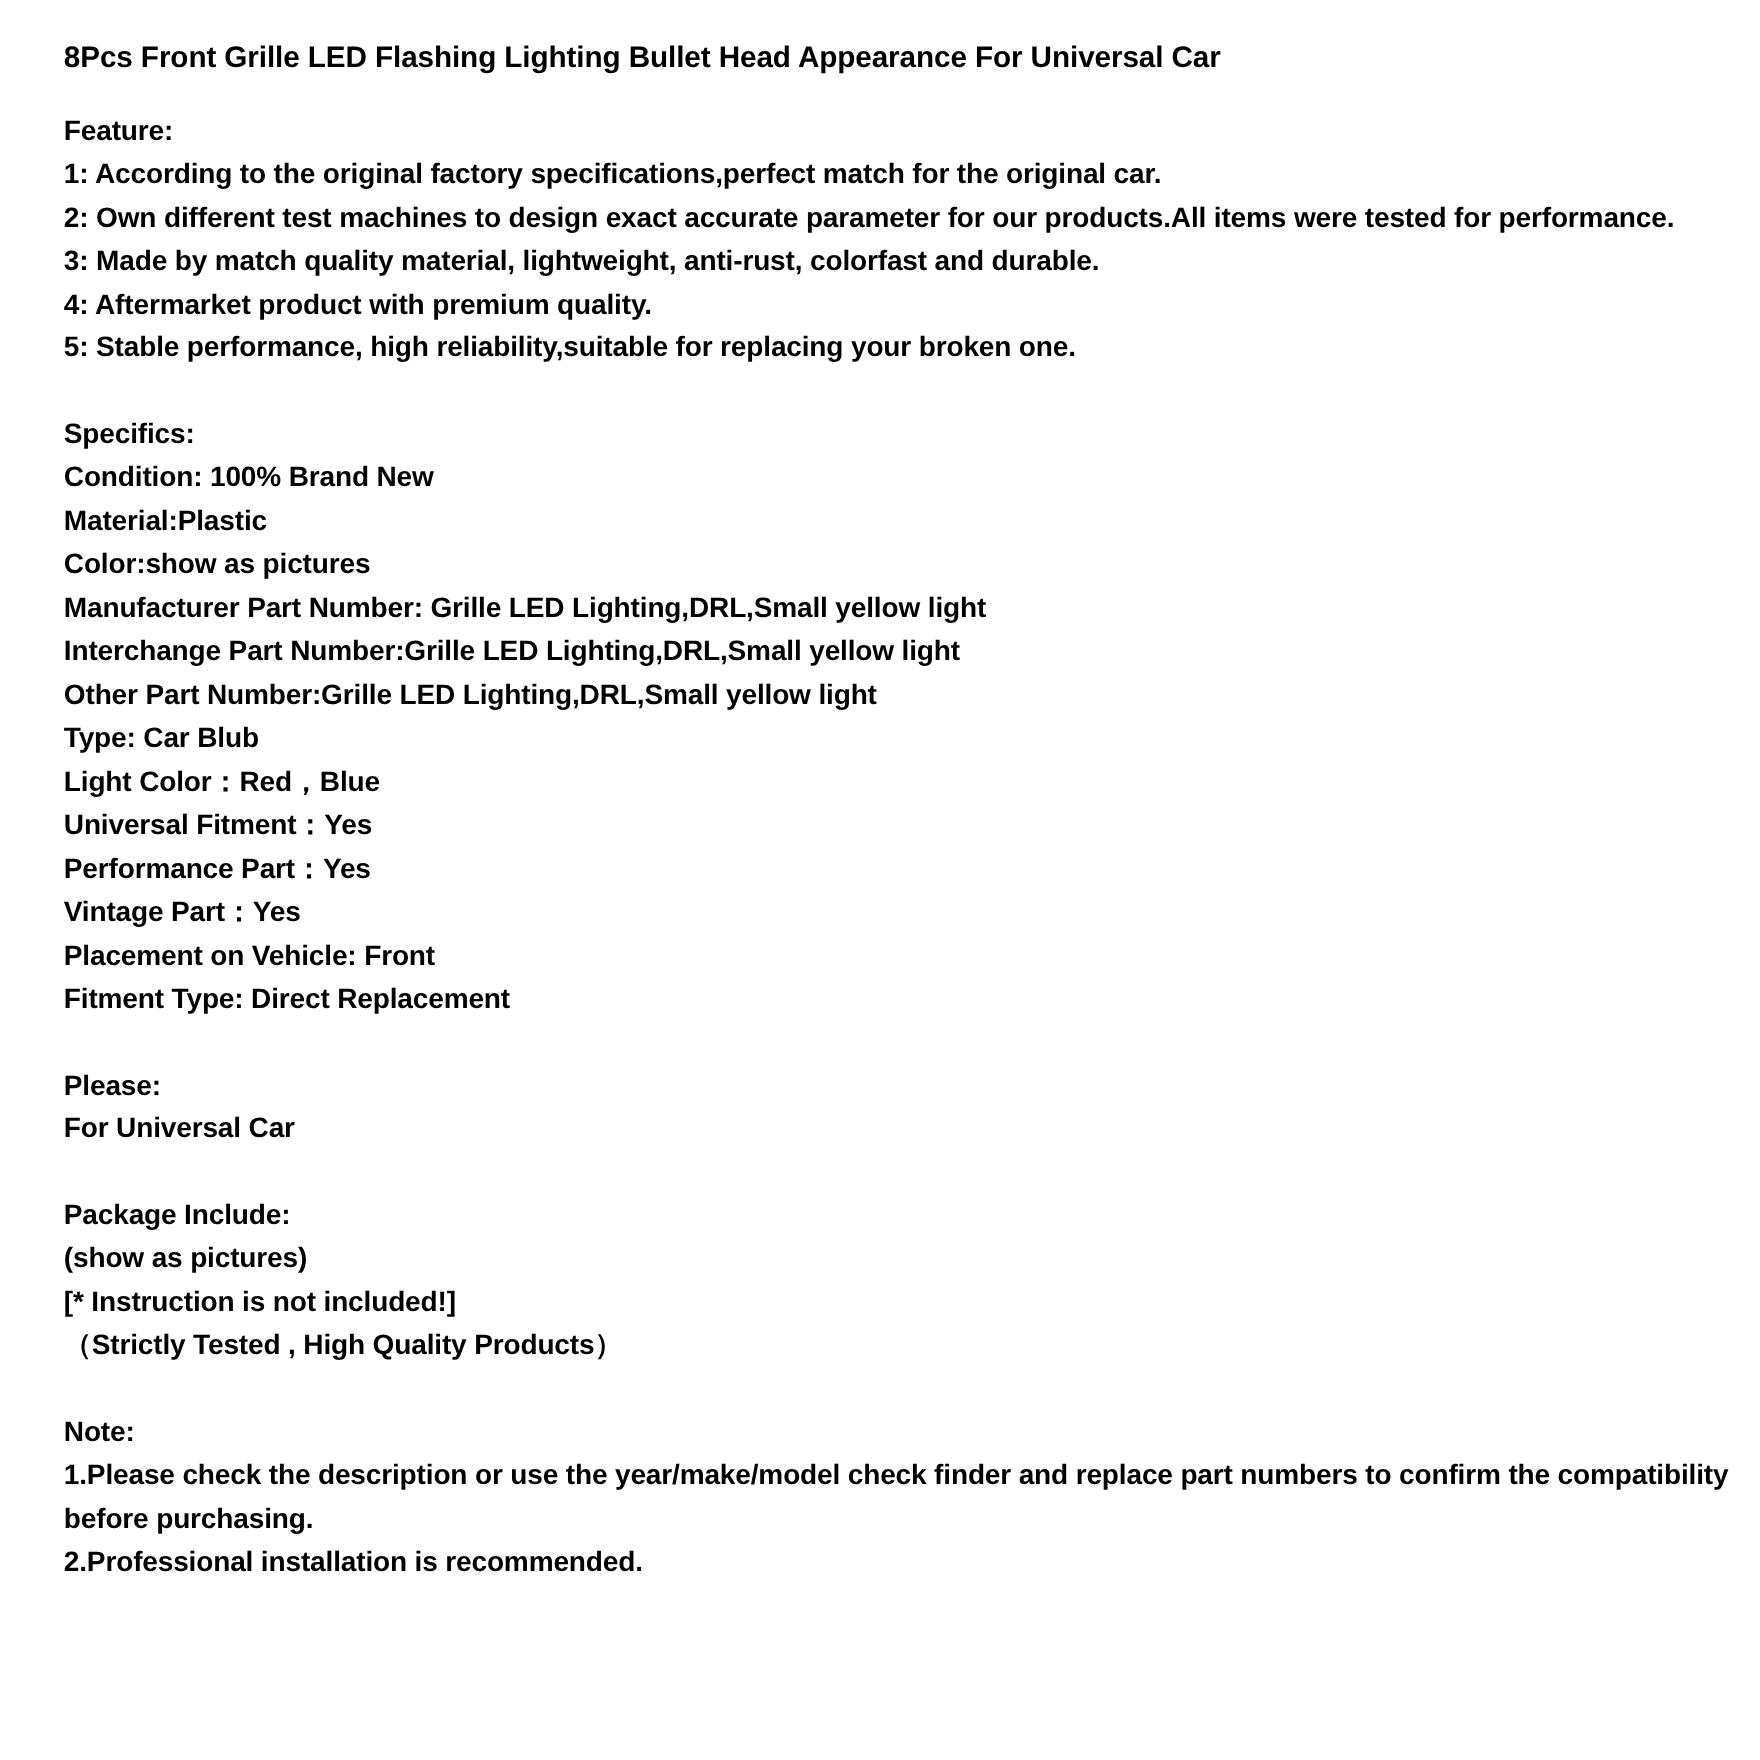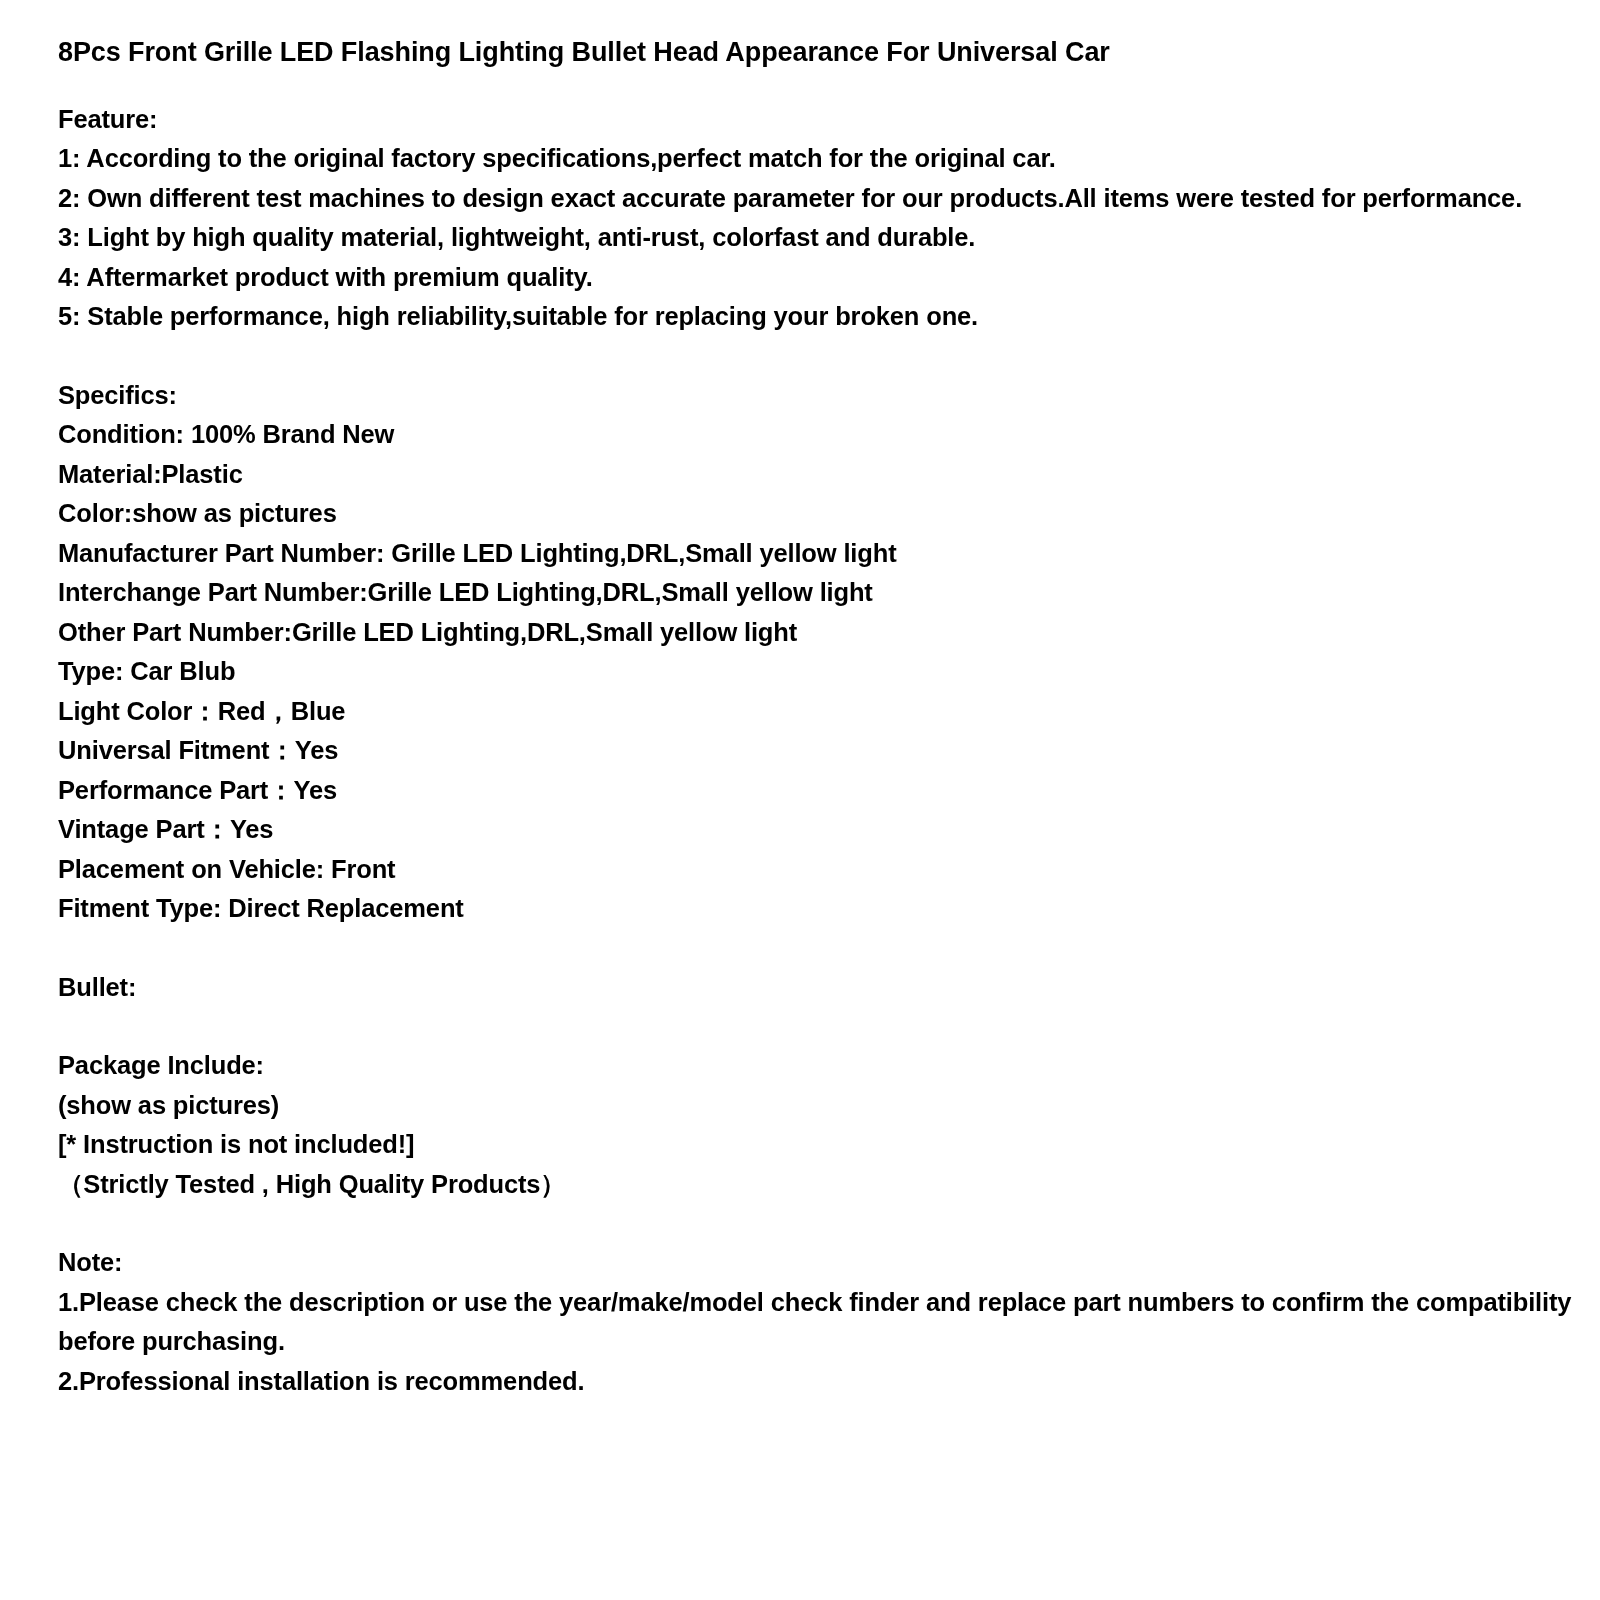--- a/index.html
+++ b/index.html
@@ -47,21 +47,21 @@
 <body>
 
 <div class="page">
 
   <h1 class="title">8Pcs Front Grille LED Flashing Lighting Bullet Head Appearance For Universal Car</h1>
 
   <div class="block">
     <div class="line">Feature:</div>
     <div class="line">1: According to the original factory specifications,perfect match for the original car.</div>
     <div class="line">2: Own different test machines to design exact accurate parameter for our products.All items were tested for performance.</div>
-    <div class="line">3: Light by high quality material, lightweight, anti-rust, colorfast and durable.</div>
+    <div class="line">3: Made by match quality material, lightweight, anti-rust, colorfast and durable.</div>
     <div class="line">4: Aftermarket product with premium quality.</div>
     <div class="line">5: Stable performance, high reliability,suitable for replacing your broken one.</div>
   </div>
 
   <div class="spacer"></div>
 
   <div class="block">
     <div class="line">Specifics:</div>
     <div class="line">Condition: 100% Brand New</div>
     <div class="line">Material:Plastic</div>
@@ -74,21 +74,22 @@
     <div class="line">Universal Fitment：Yes</div>
     <div class="line">Performance Part：Yes</div>
     <div class="line">Vintage Part：Yes</div>
     <div class="line">Placement on Vehicle: Front</div>
     <div class="line">Fitment Type: Direct Replacement</div>
   </div>
 
   <div class="spacer"></div>
 
   <div class="block">
-    <div class="line">Bullet:</div>
+    <div class="line">Please:</div>
+    <div class="line">For Universal Car</div>
   </div>
 
   <div class="spacer"></div>
 
   <div class="block">
     <div class="line">Package Include:</div>
     <div class="line">(show as pictures)</div>
     <div class="line">[* Instruction is not included!]</div>
     <div class="line">（Strictly Tested , High Quality Products）</div>
   </div>

